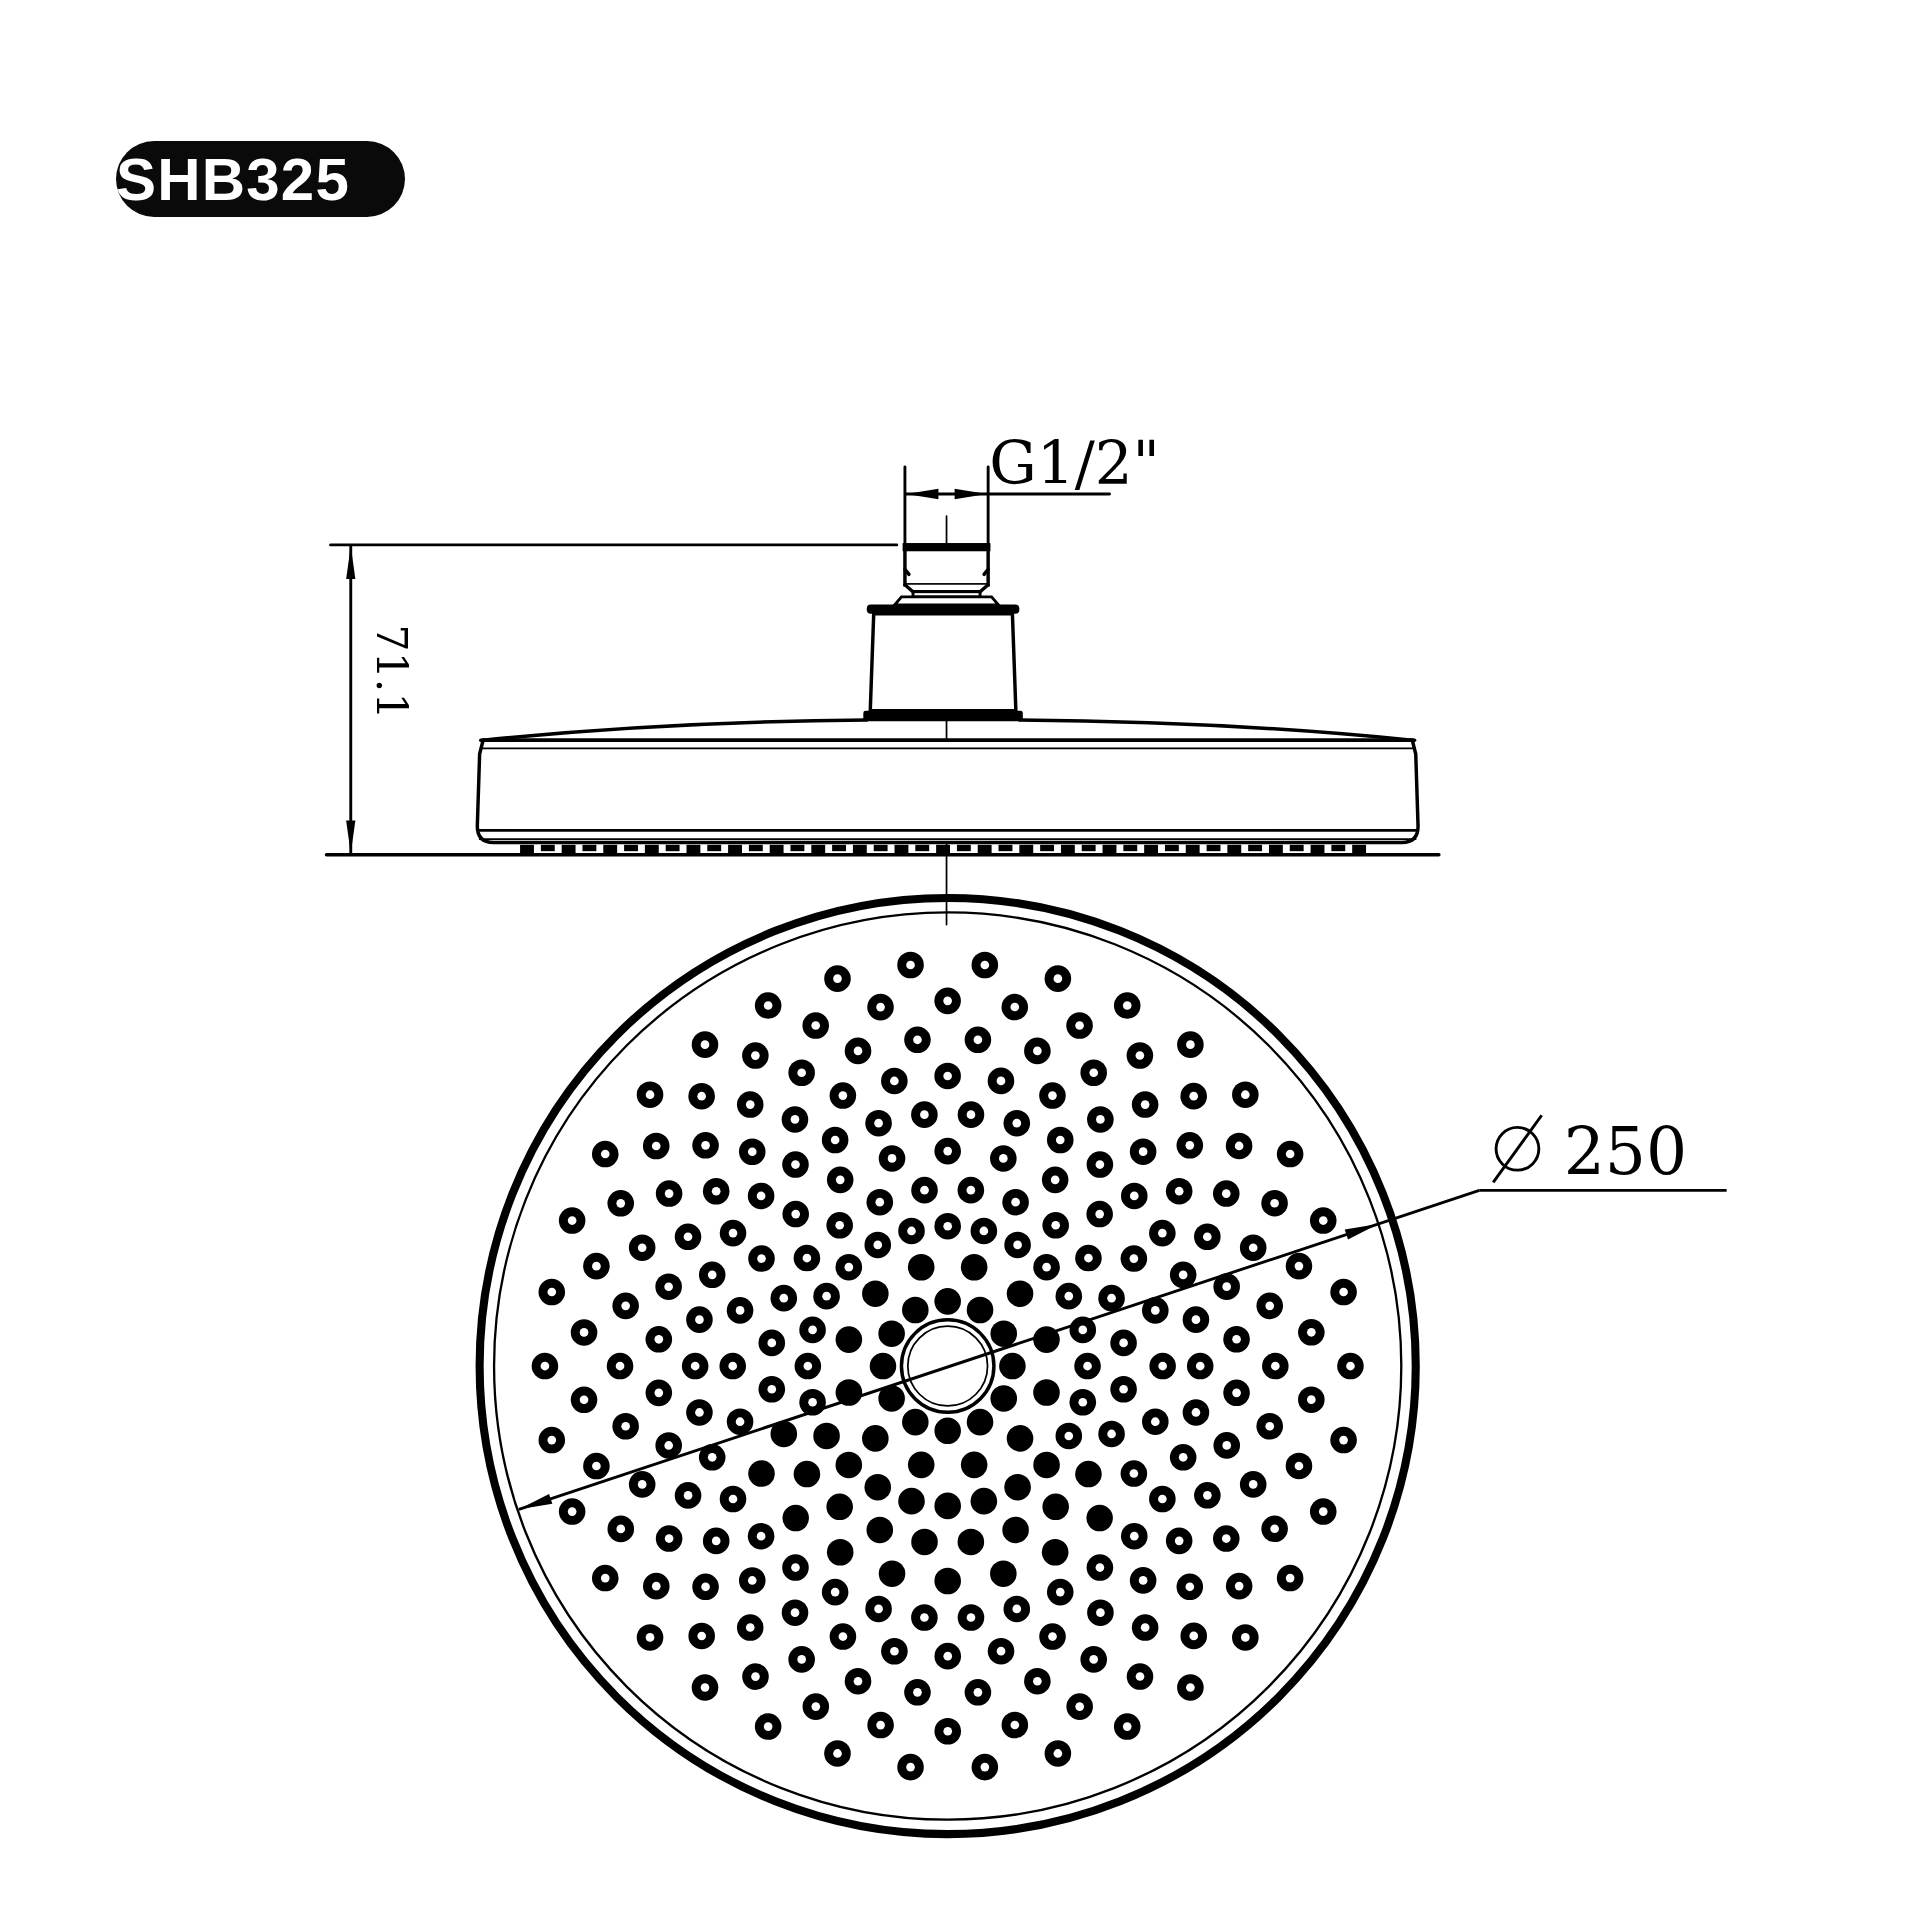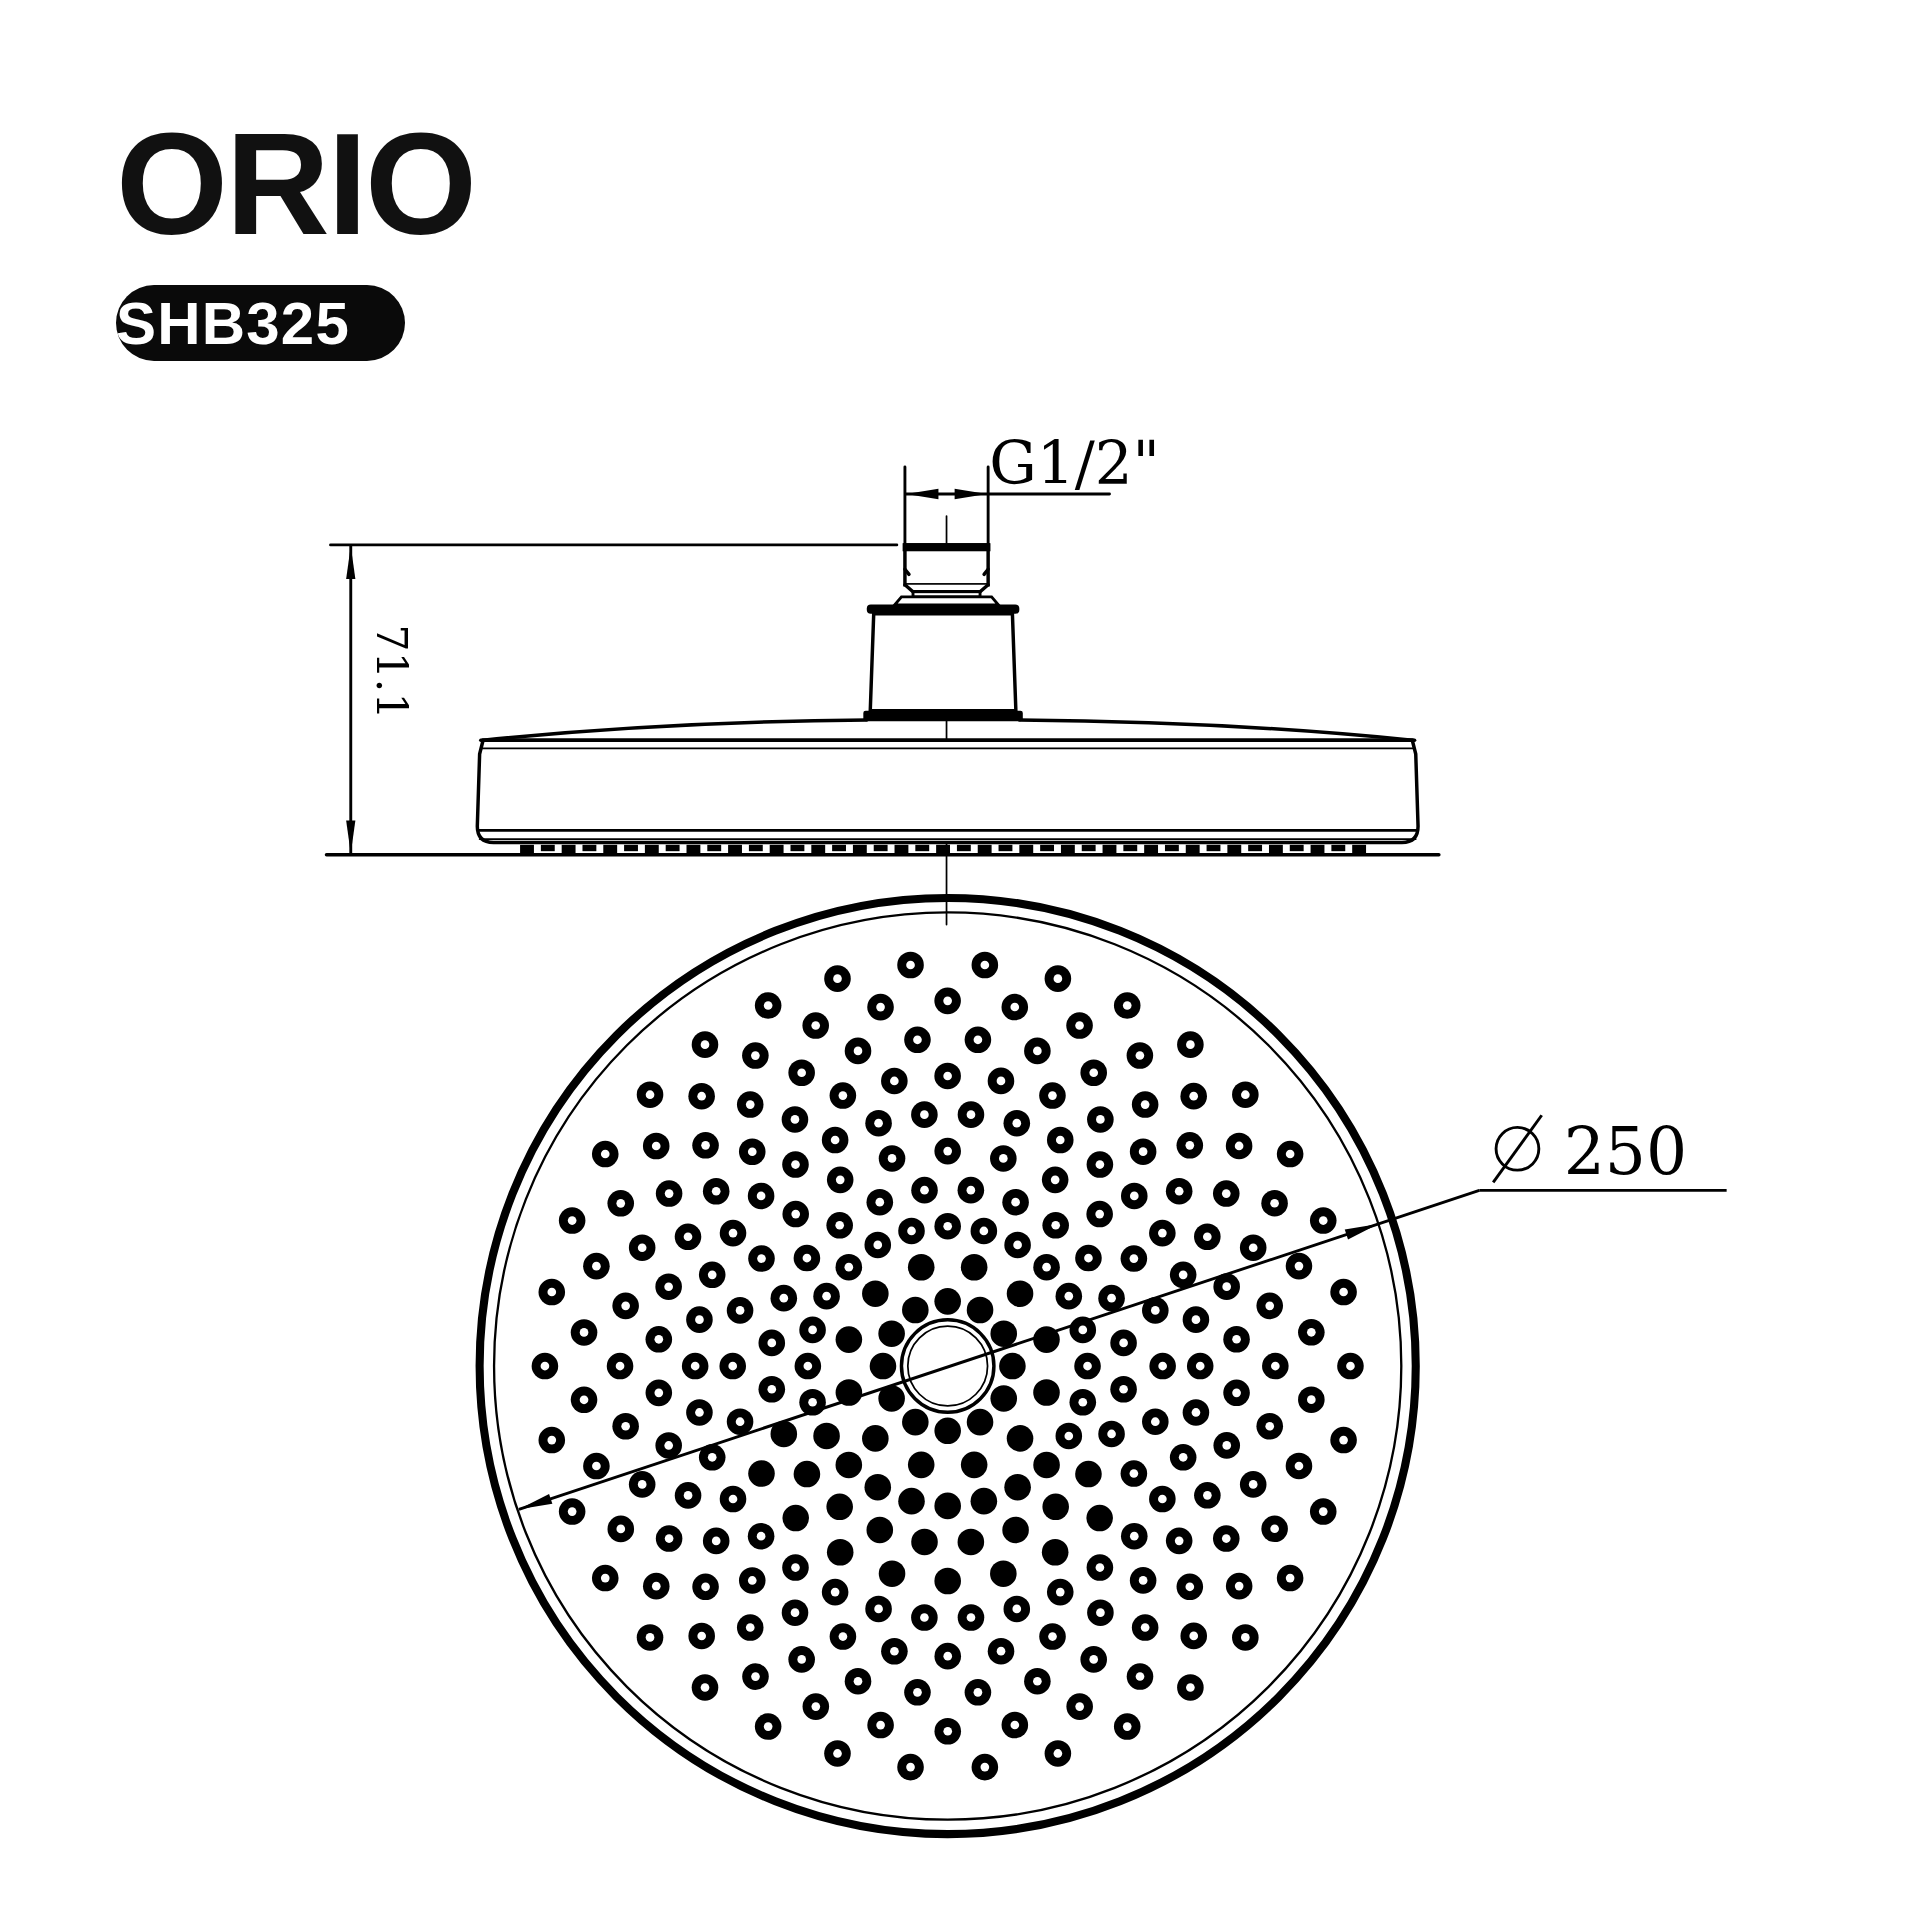--- a/index.html
+++ b/index.html
@@ -14,21 +14,20 @@
   .badge span{font-size:60px;font-weight:700;letter-spacing:1.2px;}
   svg{position:absolute;left:0;top:0;}
   svg text{font-family:"DejaVu Serif","Liberation Serif",serif;fill:#000;}
 </style>
 </head>
 <body>
 
 <div class="page">
 
   <div class="header">
-    <div class="brand">ORIO</div>
     <div class="badge">
       <span>SHB325</span>
     </div>
   </div>
 
   <svg width="1926" height="1926" viewBox="0 0 3333 3333">
 
     <g fill="none" stroke="#000" stroke-width="6" stroke-linecap="round">
 
       <line x1="1638" y1="893" x2="1638" y2="1600" stroke-width="3"></line>

